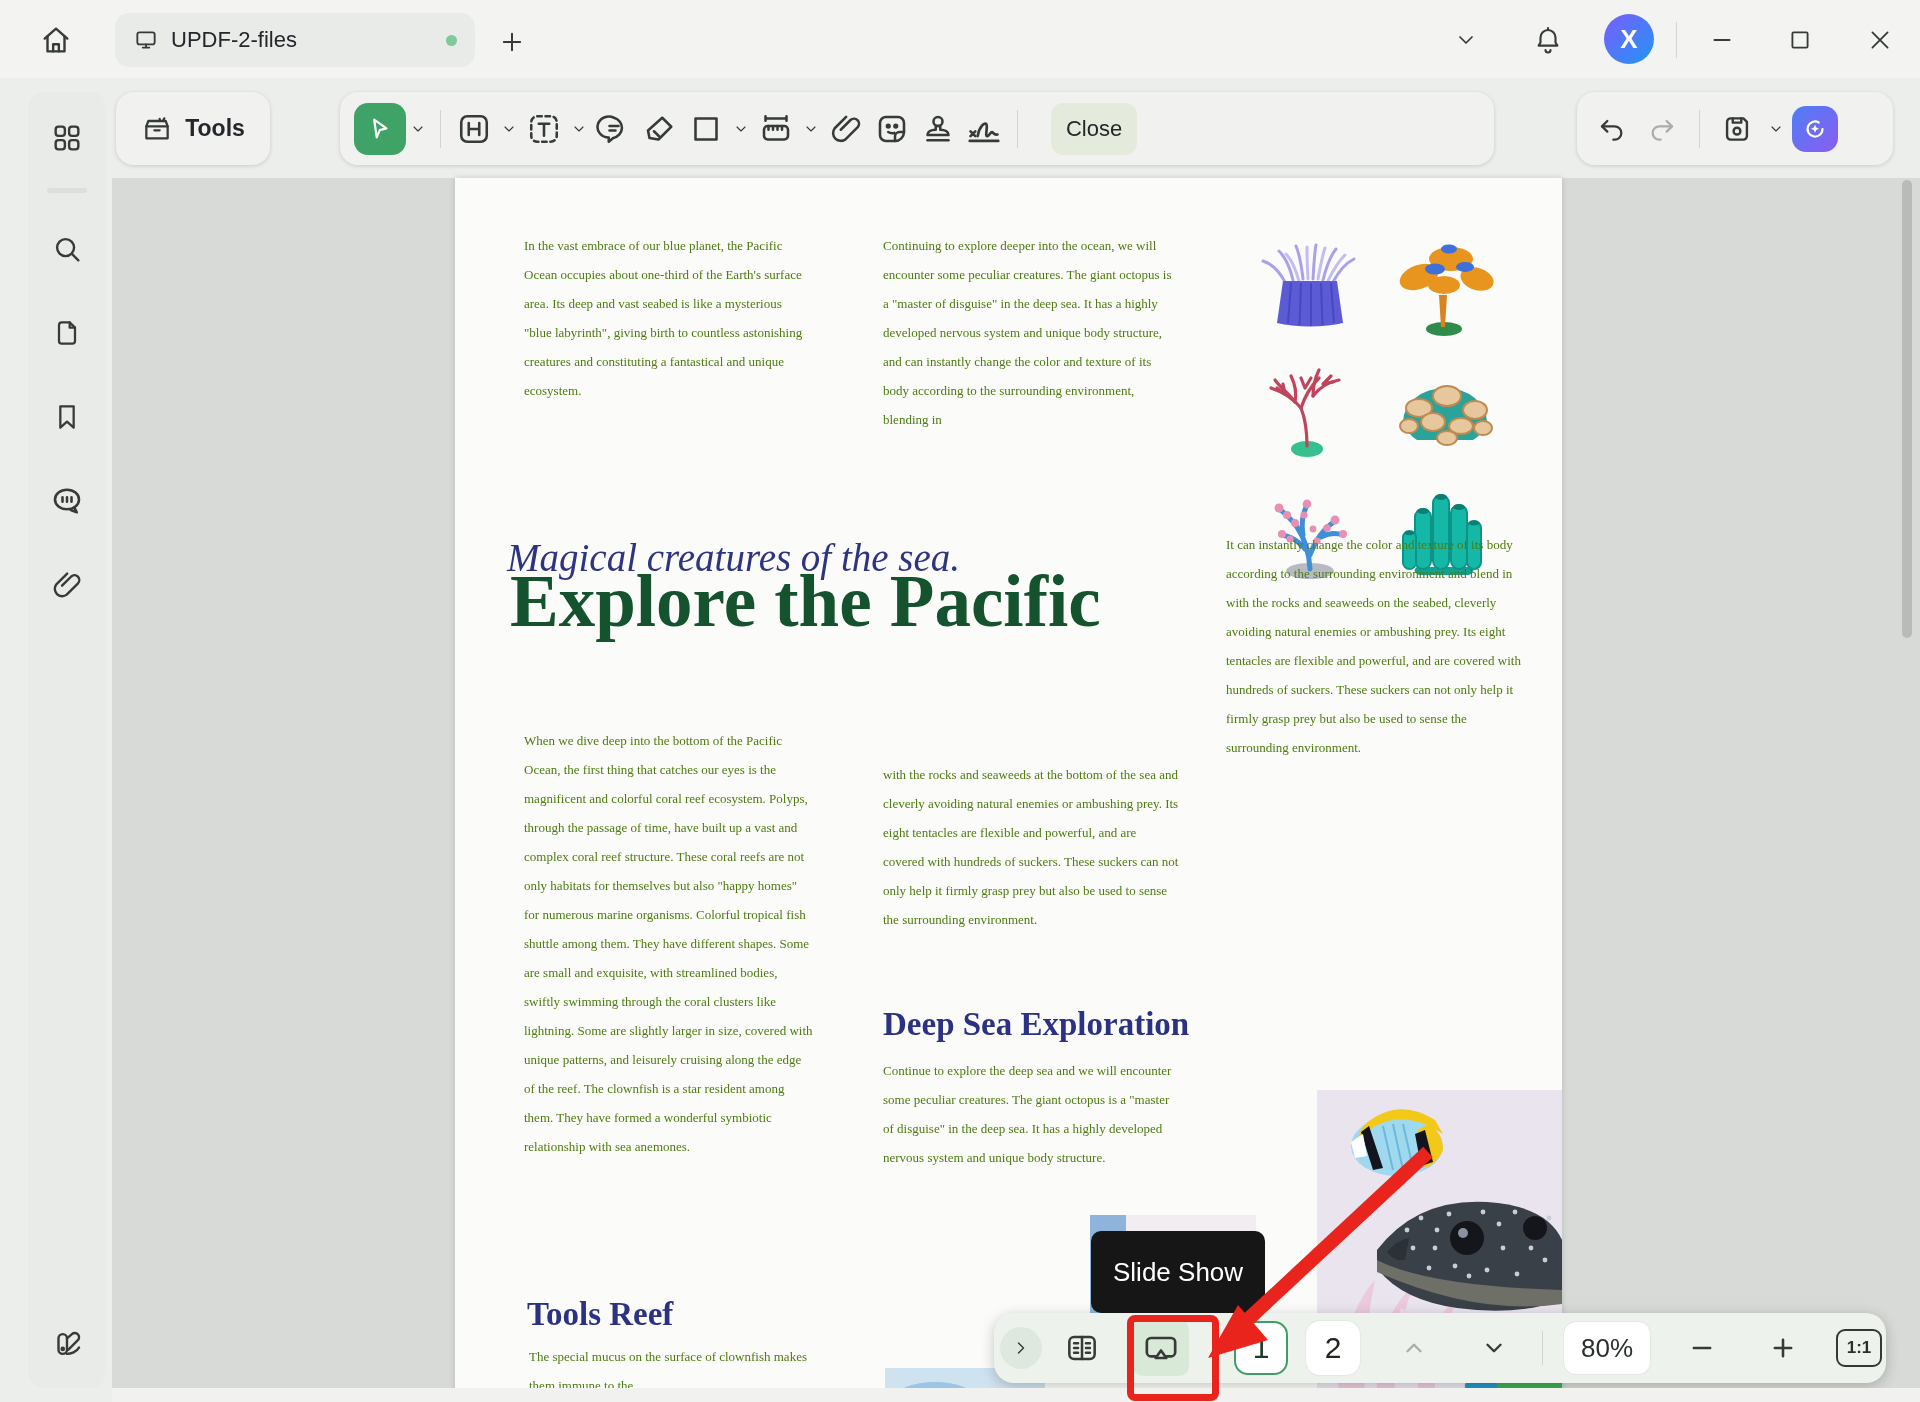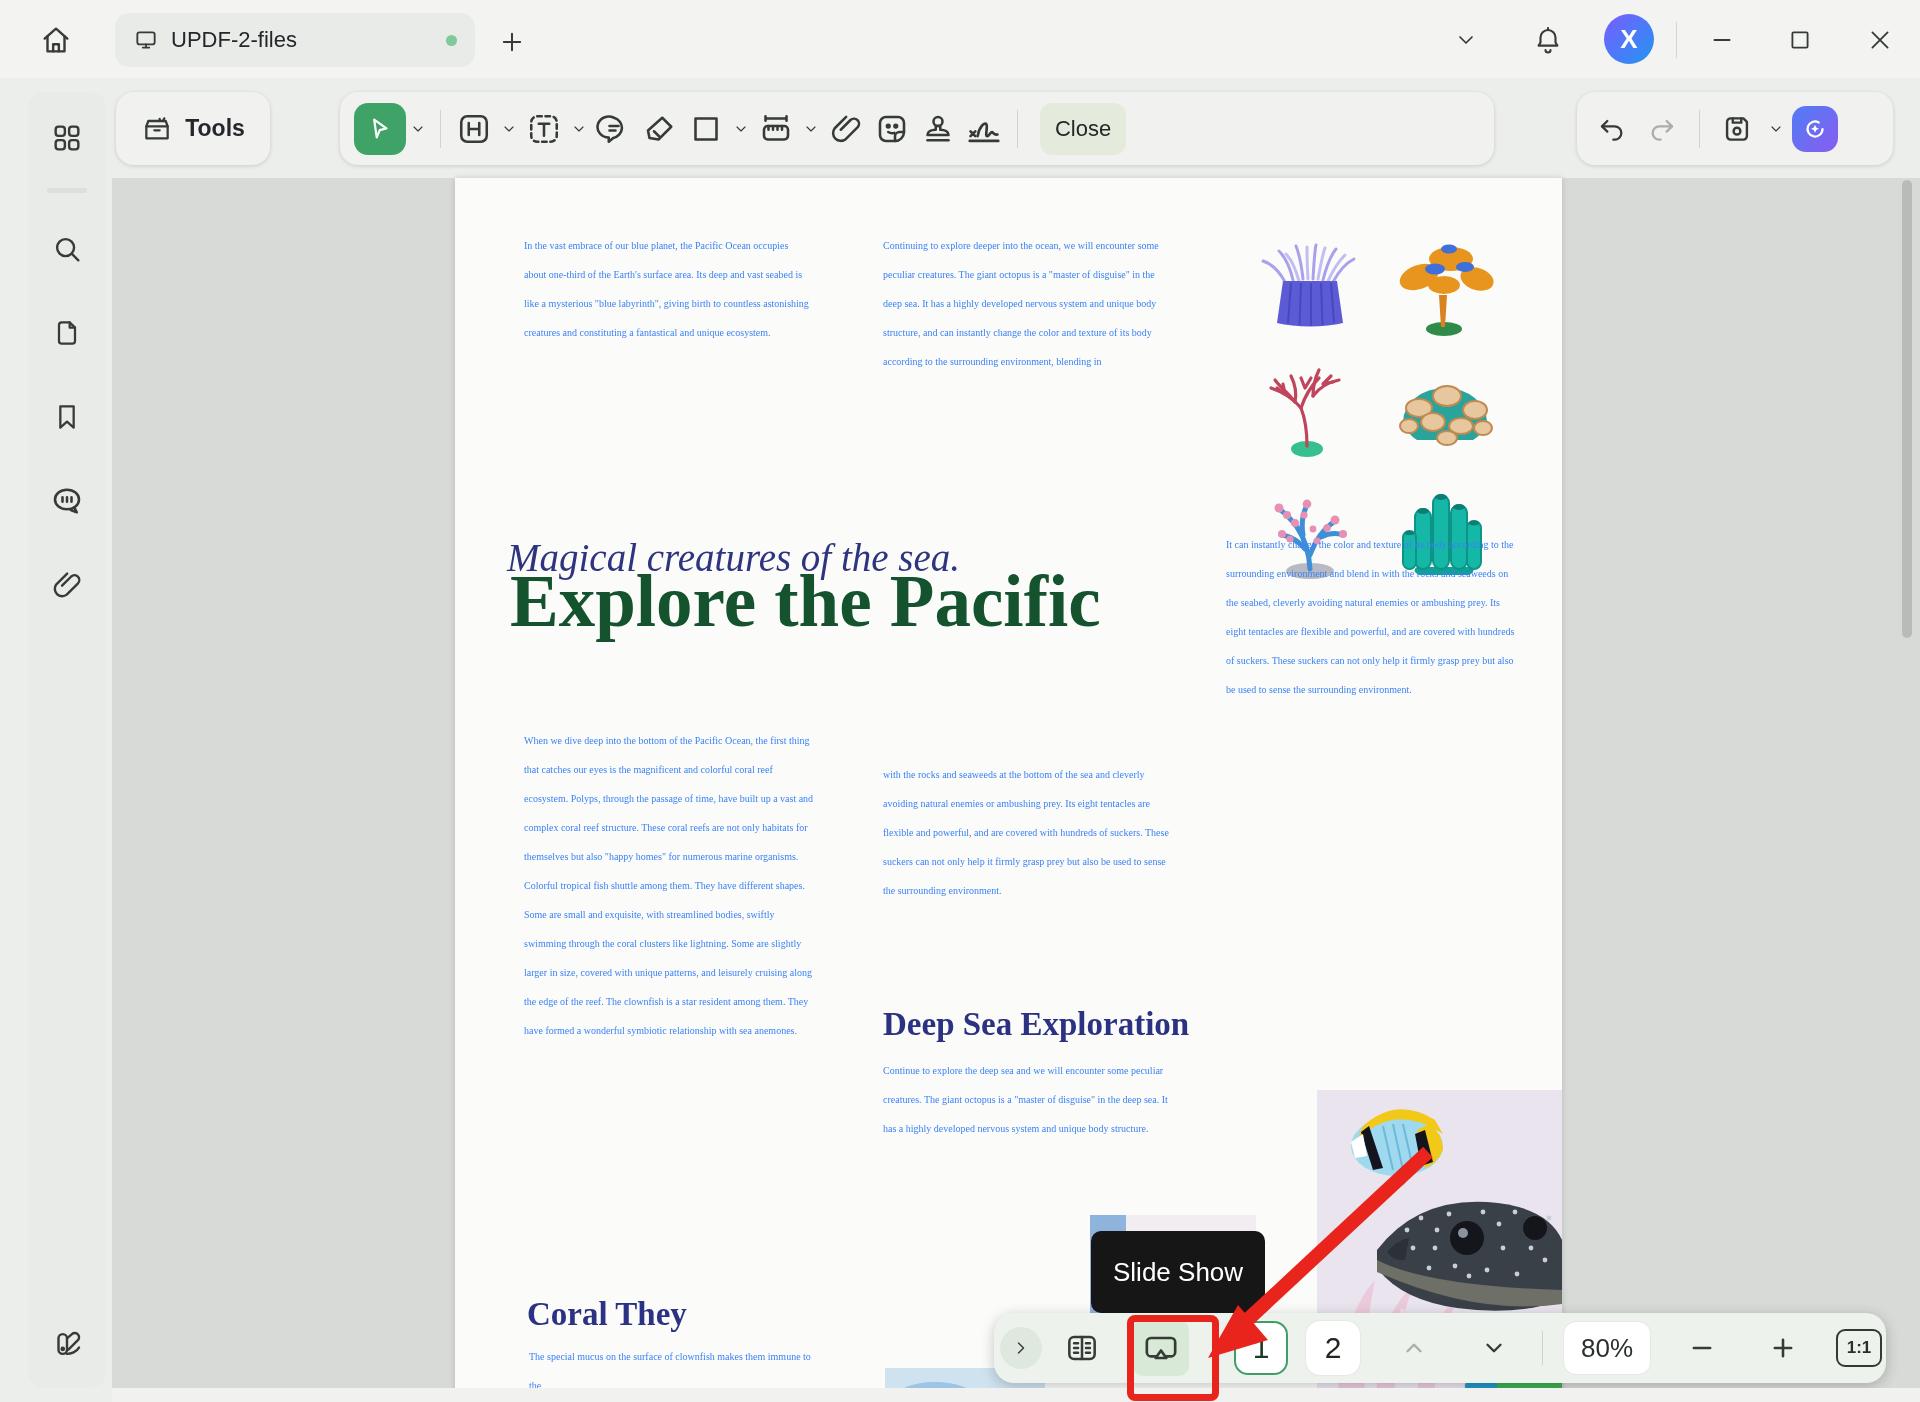--- a/index.html
+++ b/index.html
@@ -31,41 +31,41 @@
               justify-content:center;gap:12px;cursor:pointer;}
   #tools-label{font-size:23px;font-weight:bold;color:#23272a;}
   #main-toolbar{left:340px;top:92px;width:1154px;height:73px;display:flex;align-items:center;
                 padding:0 14px;box-sizing:border-box;}
   .tool{width:46px;height:46px;border-radius:10px;display:flex;align-items:center;
         justify-content:center;cursor:pointer;flex:0 0 auto;}
   .chev{width:24px;height:24px;display:flex;align-items:center;justify-content:center;
         cursor:pointer;flex:0 0 auto;}
   .vdiv{width:1px;height:38px;background:#d2d4d1;margin:0 10px;flex:0 0 auto;}
   #select-tool{background:#3fa368;width:52px;height:52px;border-radius:14px;}
-  #close-btn{margin-left:12px;width:86px;height:52px;background:#e5ebdc;border-radius:12px;
+  #close-btn{margin-left:23px;width:86px;height:52px;background:#e5ebdc;border-radius:12px;
              display:flex;align-items:center;justify-content:center;font-size:22px;color:#23272a;
              cursor:pointer;flex:0 0 auto;}
   #right-toolbar{left:1577px;top:92px;width:316px;height:73px;display:flex;align-items:center;
                  padding:0 12px;box-sizing:border-box;gap:4px;}
   #ai-btn{width:46px;height:46px;border-radius:14px;display:flex;align-items:center;
           justify-content:center;cursor:pointer;}
   
   #sidebar{left:28px;top:92px;width:78px;height:1296px;background:#e9ebe8;border-radius:16px;
            display:flex;flex-direction:column;align-items:center;padding-top:20px;box-sizing:border-box;}
   .side-item{width:52px;height:52px;margin-bottom:32px;border-radius:12px;display:flex;
              align-items:center;justify-content:center;cursor:pointer;}
   #side-sep{width:40px;height:5px;border-radius:3px;background:#dddfdc;margin:2px 0 30px 0;}
   #palette-item{margin-top:auto;margin-bottom:18px;}
   
   #canvas{left:112px;top:178px;width:1808px;height:1224px;background:#d8dad7;}
   #page{left:343px;top:0px;width:1107px;height:1224px;background:#fbfbf9;
         box-shadow:0 0 6px rgba(0,0,0,.15);}
   
-  .para{position:absolute;font-family:"Liberation Serif",serif;font-size:10px;
-        line-height:29px;color:#3b82f6;}
+  .para{position:absolute;font-family:"Liberation Serif",serif;font-size:13px;
+        line-height:29px;color:#4d7c0f;}
   .dochead{position:absolute;font-family:"Liberation Serif",serif;font-weight:bold;
            font-size:33px;color:#2b3183;}
   #doc-subtitle{position:absolute;left:52px;top:325px;font-family:"Liberation Serif",serif;
                 font-style:italic;font-size:39px;color:#2e347f;margin-top:32px;}
   #doc-title{position:absolute;left:55px;top:382px;font-family:Liberation Serif, serif;
              font-weight:bold;font-size:73px;color:#14532d;letter-spacing:0px;}
   .imgbox{position:absolute;overflow:hidden;}
   
   #corals{position:absolute;left:793px;top:52px;width:258px;height:356px;
           display:grid;grid-template-columns:1fr 1fr;grid-template-rows:1fr 1fr 1fr;
@@ -479,21 +479,21 @@
             <ellipse cx="20.5" cy="54" rx="4.5" ry="2.2"></ellipse>
           </g>
         </svg>
       </div>
     </div>
 
     <div id="doc-subtitle">Magical creatures of the sea.</div>
     <div id="doc-title">Explore the Pacific</div>
 
     <div class="para" style="left:69px;top:548px;width:290px">When we dive deep into the bottom of the Pacific Ocean, the first thing that catches our eyes is the magnificent and colorful coral reef ecosystem. Polyps, through the passage of time, have built up a vast and complex coral reef structure. These coral reefs are not only habitats for themselves but also "happy homes" for numerous marine organisms. Colorful tropical fish shuttle among them. They have different shapes. Some are small and exquisite, with streamlined bodies, swiftly swimming through the coral clusters like lightning. Some are slightly larger in size, covered with unique patterns, and leisurely cruising along the edge of the reef. The clownfish is a star resident among them. They have formed a wonderful symbiotic relationship with sea anemones.</div>
-    <div class="dochead" style="left:72px;top:1118px">Coral They</div>
+    <div class="dochead" style="left:72px;top:1118px">Tools Reef</div>
     <div class="para" style="left:74px;top:1164px;width:290px">The special mucus on the surface of clownfish makes them immune to the</div>
 
     <div class="para" style="left:428px;top:582px;width:296px">with the rocks and seaweeds at the bottom of the sea and cleverly avoiding natural enemies or ambushing prey. Its eight tentacles are flexible and powerful, and are covered with hundreds of suckers. These suckers can not only help it firmly grasp prey but also be used to sense the surrounding environment.</div>
     <div class="dochead" style="left:428px;top:828px">Deep Sea Exploration</div>
     <div class="para" style="left:428px;top:878px;width:300px">Continue to explore the deep sea and we will encounter some peculiar creatures. The giant octopus is a "master of disguise" in the deep sea. It has a highly developed nervous system and unique body structure.</div>
 
     <div class="para" style="left:771px;top:352px;width:295px">It can instantly change the color and texture of its body according to the surrounding environment and blend in with the rocks and seaweeds on the seabed, cleverly avoiding natural enemies or ambushing prey. Its eight tentacles are flexible and powerful, and are covered with hundreds of suckers. These suckers can not only help it firmly grasp prey but also be used to sense the surrounding environment.</div>
 
     <div class="imgbox" style="left:635px;top:1037px;width:166px;height:120px">
       <svg width="166" height="120" viewBox="0 0 166 120">

